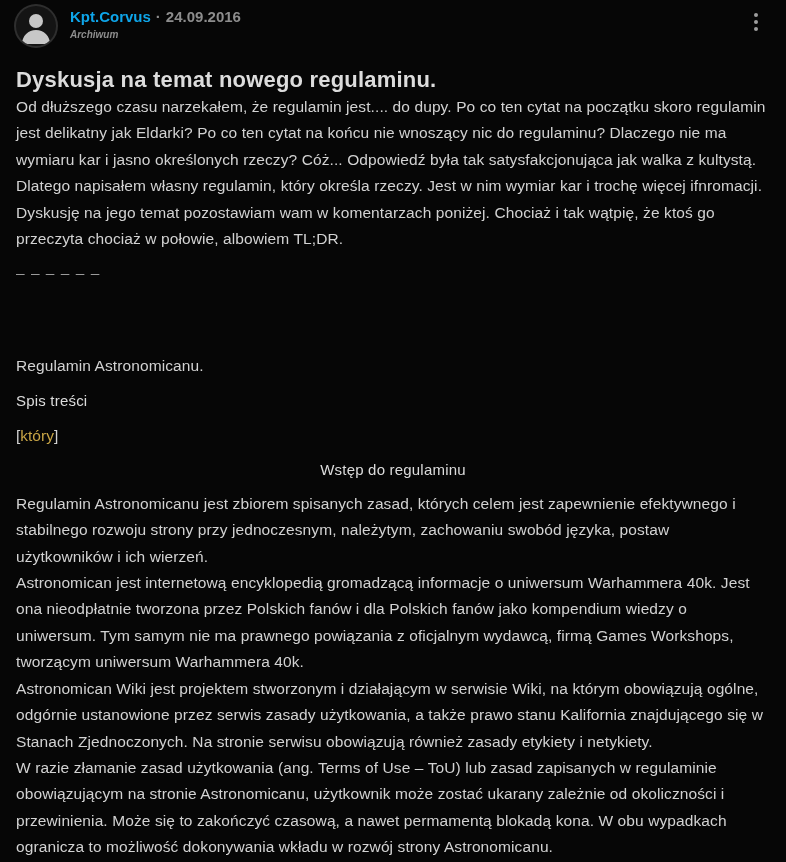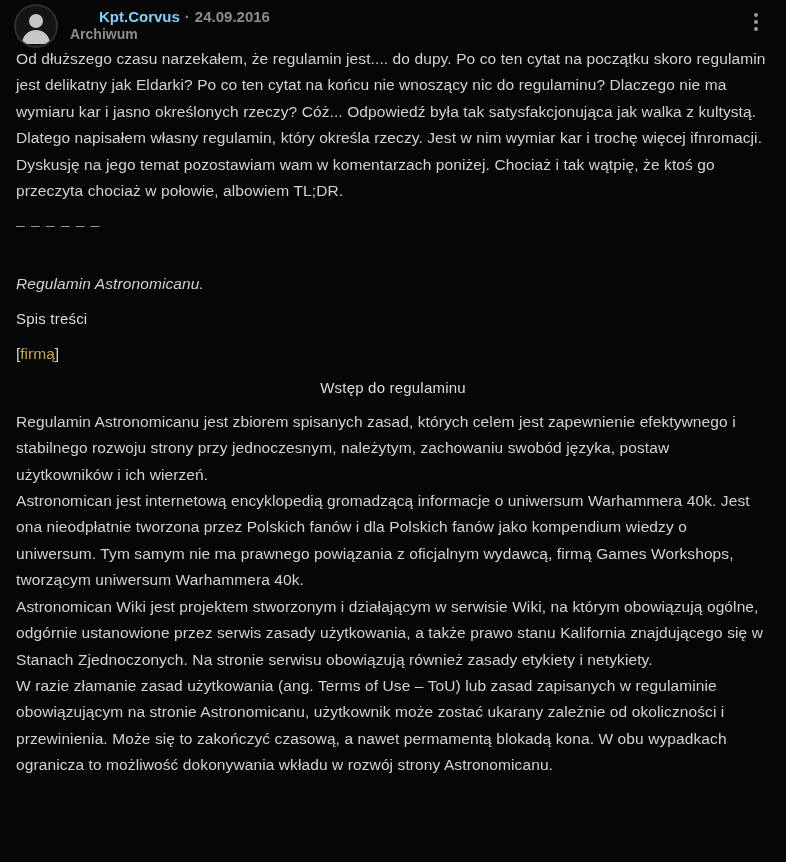--- a/index.html
+++ b/index.html
@@ -18,24 +18,24 @@
   .avatar {
     width: 40px; height: 40px; border-radius: 50%;
     background: #141414;
     box-shadow: 0 0 0 2px #2e2e2e;
     overflow: hidden; flex: 0 0 auto;
     cursor: pointer;
   }
   .avatar svg { width: 100%; height: 100%; display: block; }
   .header-meta { margin-left: 14px; padding-top: 1px; }
   .meta-top { font-size: 15px; font-weight: 700; line-height: 19px; }
-  .username { color: #7dd3fc; cursor: pointer; margin-left: 29px; }
+  .username { color: #0ea5e9; cursor: pointer; }
   .dot-sep { color: #8d8d8d; margin: 0 5px; }
   .date { color: #8d8d8d; }
-  .subtitle { font-size: 14px; font-weight: 700; color: #8d8d8d; line-height: 17px; }
+  .subtitle { font-size: 10px; font-weight: 700; color: #8d8d8d; line-height: 17px; font-style: italic; }
   .more-btn {
     position: absolute; right: 2px; top: 6px;
     width: 24px; height: 28px;
     display: flex; justify-content: center;
     cursor: pointer;
   }
   .kebab { width: 4px; height: 4px; border-radius: 50%; background: #9d9d9d;
     box-shadow: 0 7px 0 #9d9d9d, 0 14px 0 #9d9d9d; margin-top: 3px; }
 
   
@@ -48,21 +48,21 @@
     font-size: 15.5px; line-height: 26.4px;
     margin: 0; color: #d2d2d2;
     letter-spacing: 0.1px;
   }
   .intro { }
   .divider {
     margin-top: 10px; color: #9a9a9a;
     font-size: 15.5px; line-height: 22px;
     letter-spacing: 1px;
   }
-  .doc-title { margin-top: 35px; font-style: italic; }
+  .doc-title { margin-top: 69px; }
   h2.sub-heading {
     font-size: 15px; font-weight: 400; color: #dcdcdc;
     margin: 7px 0 0 0; line-height: 28px; letter-spacing: 0.2px;
   }
   .toc-toggle { margin-top: 8px; font-size: 15.5px; line-height: 26px; color: #d2d2d2; }
   .show-link { color: #c8a546; cursor: pointer; text-decoration: none; }
   .section-heading { margin-top: 7px; text-align: center; }
   .content-paragraph { margin: 0; }
   .first-content { margin-top: 7px; }
 </style>
@@ -82,30 +82,31 @@
       <div class="meta-top">
         <span class="username">Kpt.Corvus</span><span class="dot-sep">·</span><span class="date">24.09.2016</span>
       </div>
       <div class="subtitle">Archiwum</div>
     </div>
     <div class="more-btn">
       <span class="kebab"></span>
     </div>
   </div>
 
+  <h1 class="post-title">Dyskusja na temat nowego regulaminu.</h1>
 
   <p class="body-text intro">Od dłuższego czasu narzekałem, że regulamin jest.... do dupy. Po co ten cytat na początku skoro regulamin jest delikatny jak Eldarki? Po co ten cytat na końcu nie wnoszący nic do regulaminu? Dlaczego nie ma wymiaru kar i jasno określonych rzeczy? Cóż... Odpowiedź była tak satysfakcjonująca jak walka z kultystą. Dlatego napisałem własny regulamin, który określa rzeczy. Jest w nim wymiar kar i trochę więcej ifnromacji. Dyskusję na jego temat pozostawiam wam w komentarzach poniżej. Chociaż i tak wątpię, że ktoś go przeczyta chociaż w połowie, albowiem TL;DR.</p>
 
   <p class="divider">– – – – – –</p>
 
   <p class="body-text doc-title">Regulamin Astronomicanu.</p>
 
   <h2 class="sub-heading">Spis treści</h2>
 
-  <div class="toc-toggle"><span>[</span><a class="show-link">firmą</a><span>]</span></div>
+  <div class="toc-toggle"><span>[</span><a class="show-link">który</a><span>]</span></div>
 
   <h2 class="sub-heading section-heading">Wstęp do regulaminu</h2>
 
   <p class="body-text content-paragraph first-content">Regulamin Astronomicanu jest zbiorem spisanych zasad, których celem jest zapewnienie efektywnego i stabilnego rozwoju strony przy jednoczesnym, należytym, zachowaniu swobód języka, postaw użytkowników i ich wierzeń.</p>
   <p class="body-text content-paragraph">Astronomican jest internetową encyklopedią gromadzącą informacje o uniwersum Warhammera 40k. Jest ona nieodpłatnie tworzona przez Polskich fanów i dla Polskich fanów jako kompendium wiedzy o uniwersum. Tym samym nie ma prawnego powiązania z oficjalnym wydawcą, firmą Games Workshops, tworzącym uniwersum Warhammera 40k.</p>
   <p class="body-text content-paragraph">Astronomican Wiki jest projektem stworzonym i działającym w serwisie Wiki, na którym obowiązują ogólne, odgórnie ustanowione przez serwis zasady użytkowania, a także prawo stanu Kalifornia znajdującego się w Stanach Zjednoczonych. Na stronie serwisu obowiązują również zasady etykiety i netykiety.</p>
   <p class="body-text content-paragraph">W razie złamanie zasad użytkowania (ang. Terms of Use – ToU) lub zasad zapisanych w regulaminie obowiązującym na stronie Astronomicanu, użytkownik może zostać ukarany zależnie od okoliczności i przewinienia. Może się to zakończyć czasową, a nawet permamentą blokadą kona. W obu wypadkach ogranicza to możliwość dokonywania wkładu w rozwój strony Astronomicanu.</p>
 
 </div>
 

